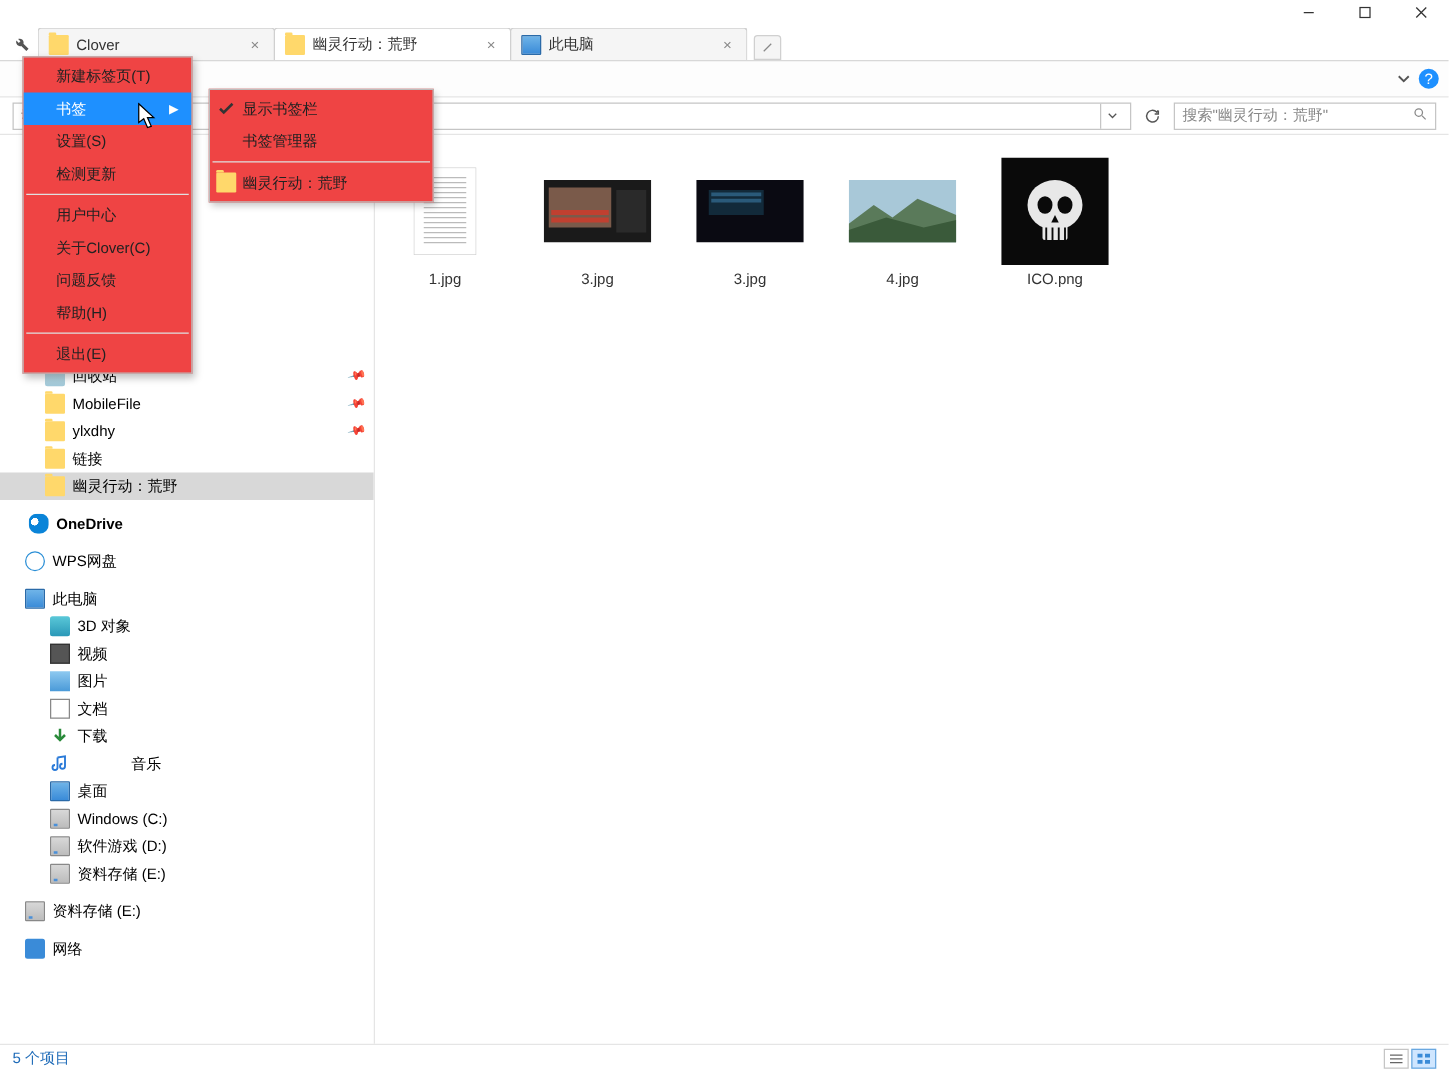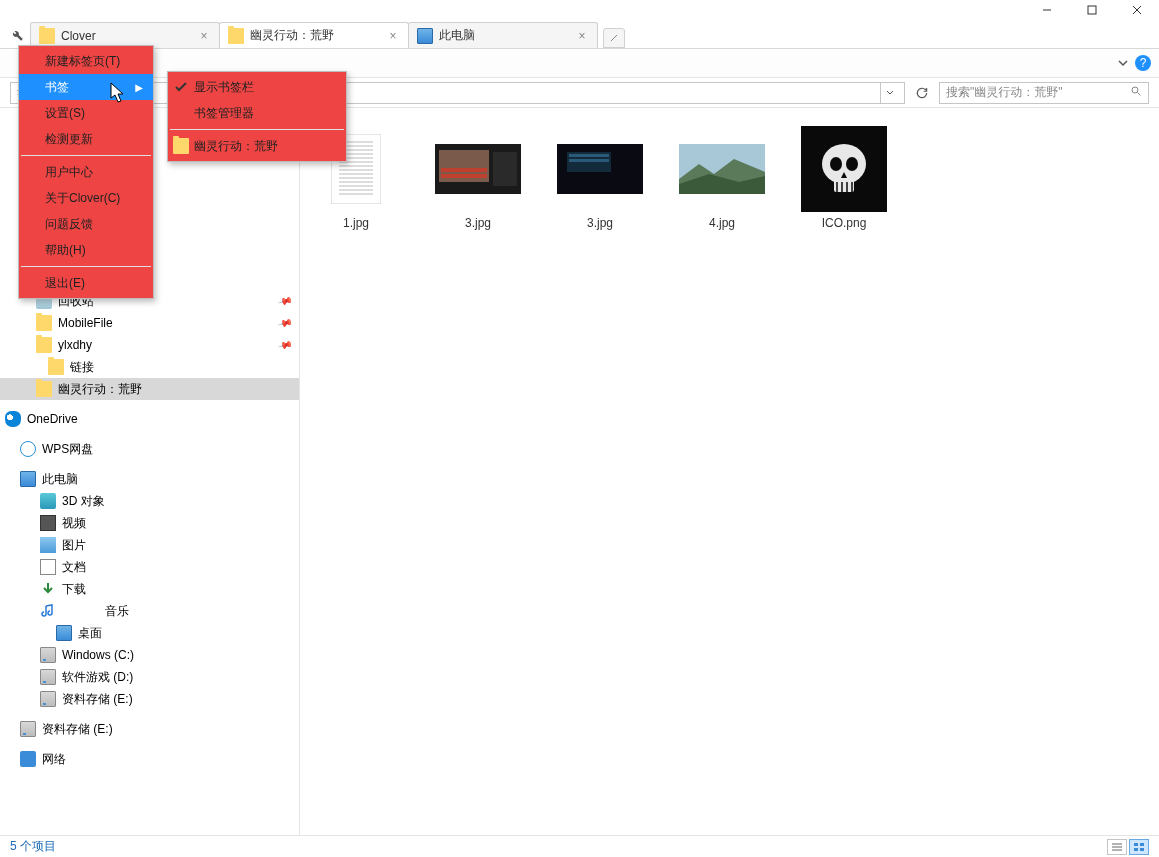--- a/index.html
+++ b/index.html
@@ -174,30 +174,30 @@
       <div class="tree-item" style="padding-left: 36px;">
         <div class="tree-ic folder-ic"></div>
         <span>MobileFile</span>
         <span class="pin">📌</span>
       </div>
       <div class="tree-item" style="padding-left: 36px;">
         <div class="tree-ic folder-ic"></div>
         <span>ylxdhy</span>
         <span class="pin">📌</span>
       </div>
-      <div class="tree-item" style="padding-left: 48px;">
+      <div class="tree-item" style="padding-left: 36px;">
         <div class="tree-ic folder-ic"></div>
         <span>链接</span>
       </div>
       <div class="tree-item selected" style="padding-left: 36px;">
         <div class="tree-ic folder-ic"></div>
         <span>幽灵行动：荒野</span>
       </div>
       <div class="spacer"></div>
-      <div class="tree-item" style="padding-left: 5px;">
+      <div class="tree-item" style="padding-left: 23px; font-weight: bold;">
         <div class="tree-ic ic-onedrive"></div>
         <span>OneDrive</span>
       </div>
       <div class="spacer"></div>
       <div class="tree-item" style="padding-left: 20px;">
         <div class="tree-ic ic-cloud"></div>
         <span>WPS网盘</span>
       </div>
       <div class="spacer"></div>
       <div class="tree-item" style="padding-left: 20px;">
@@ -226,21 +226,21 @@
           </svg></div>
         <span>下载</span>
       </div>
       <div class="tree-item" style="padding-left: 40px; gap: 43px;">
         <div class="tree-ic"><svg width="16" height="16" viewBox="0 0 16 16">
             <path d="M6 3v8a2 2 0 1 1-2-2" stroke="#2a7ad8" stroke-width="1.5" fill="none"></path>
             <path d="M6 3l6-1v8a2 2 0 1 1-2-2" stroke="#2a7ad8" stroke-width="1.5" fill="none"></path>
           </svg></div>
         <span>音乐</span>
       </div>
-      <div class="tree-item" style="padding-left: 56px;">
+      <div class="tree-item" style="padding-left: 40px;">
         <div class="tree-ic monitor-ic"></div>
         <span>桌面</span>
       </div>
       <div class="tree-item" style="padding-left: 40px;">
         <div class="tree-ic ic-drive"></div>
         <span>Windows (C:)</span>
       </div>
       <div class="tree-item" style="padding-left: 40px;">
         <div class="tree-ic ic-drive"></div>
         <span>软件游戏 (D:)</span>

